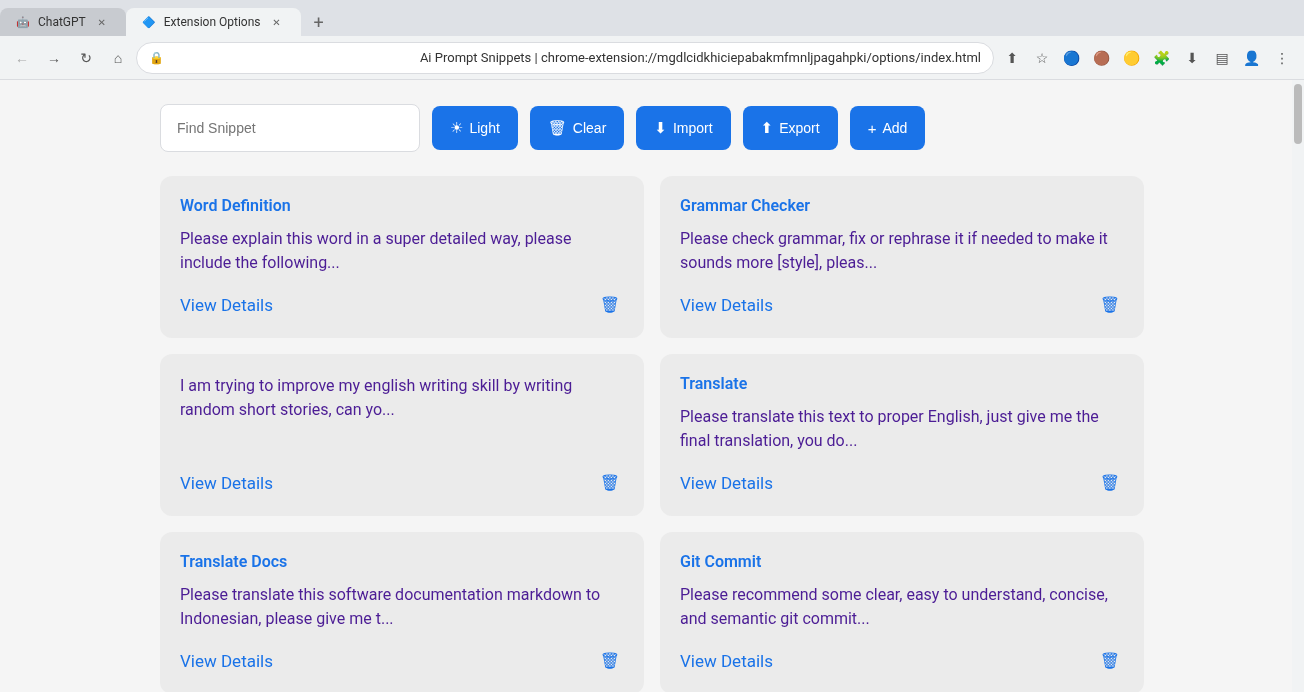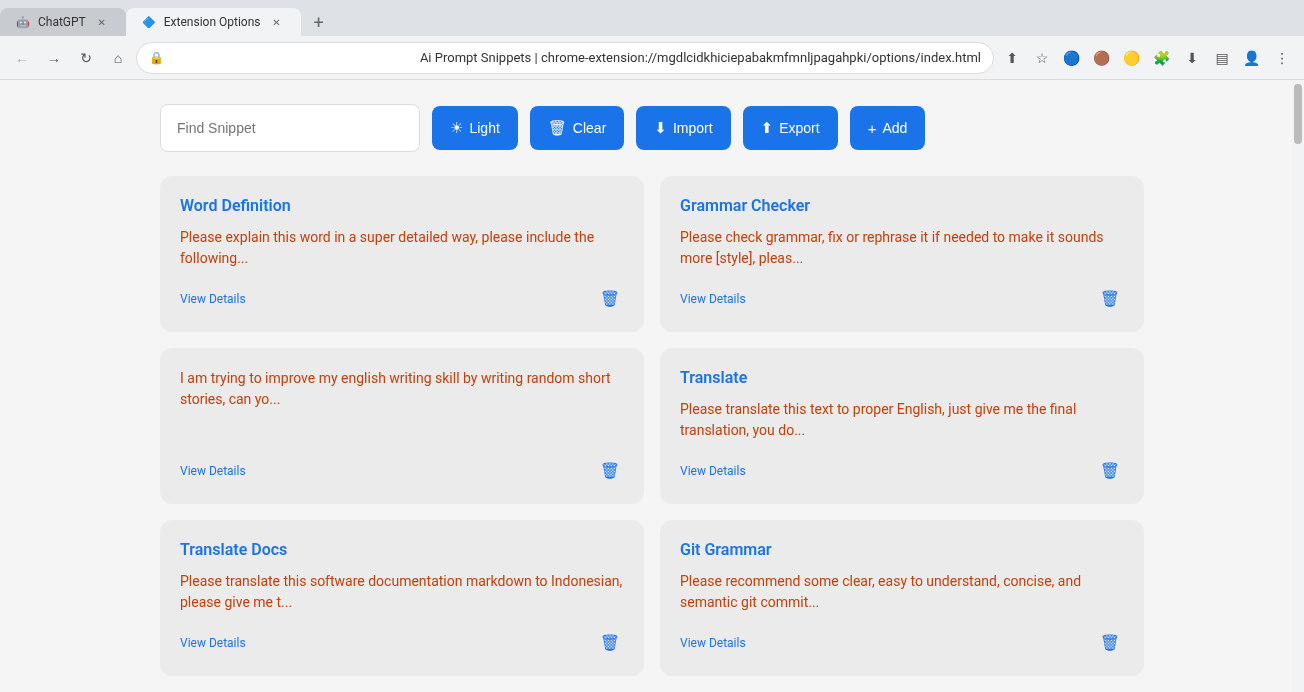--- a/index.html
+++ b/index.html
@@ -198,35 +198,35 @@
     }
 
     .card-title {
       font-size: 16px;
       font-weight: 600;
       color: #1a73e8;
       cursor: pointer;
     }
 
     .card-description {
-      font-size: 14px;
-      color: #c2410c;
+      font-size: 16px;
+      color: #4c1d95;
       line-height: 1.5;
       flex: 1;
     }
 
     .card-footer {
       display: flex;
       align-items: center;
       justify-content: space-between;
       margin-top: 4px;
     }
 
     .view-details-link {
-      font-size: 12px;
+      font-size: 17px;
       color: #1a73e8;
       cursor: pointer;
       text-decoration: none;
     }
 
     .delete-btn {
       color: #1a73e8;
       cursor: pointer;
       font-size: 16px;
       background: none;
@@ -379,21 +379,21 @@
     <div class="card-title">Translate Docs</div>
 
     <div class="card-description">Please translate this software documentation markdown to Indonesian, please give me t...</div>
     <div class="card-footer">
       <a class="view-details-link">View Details</a>
       <button class="delete-btn">🗑</button>
     </div>
 
   </div>
       <div class="card">
-    <div class="card-title">Git Grammar</div>
+    <div class="card-title">Git Commit</div>
 
     <div class="card-description">Please recommend some clear, easy to understand, concise, and semantic git commit...</div>
     <div class="card-footer">
       <a class="view-details-link">View Details</a>
       <button class="delete-btn">🗑</button>
     </div>
 
   </div>
       <div class="card" style="height: 90px; overflow: hidden;">
 

